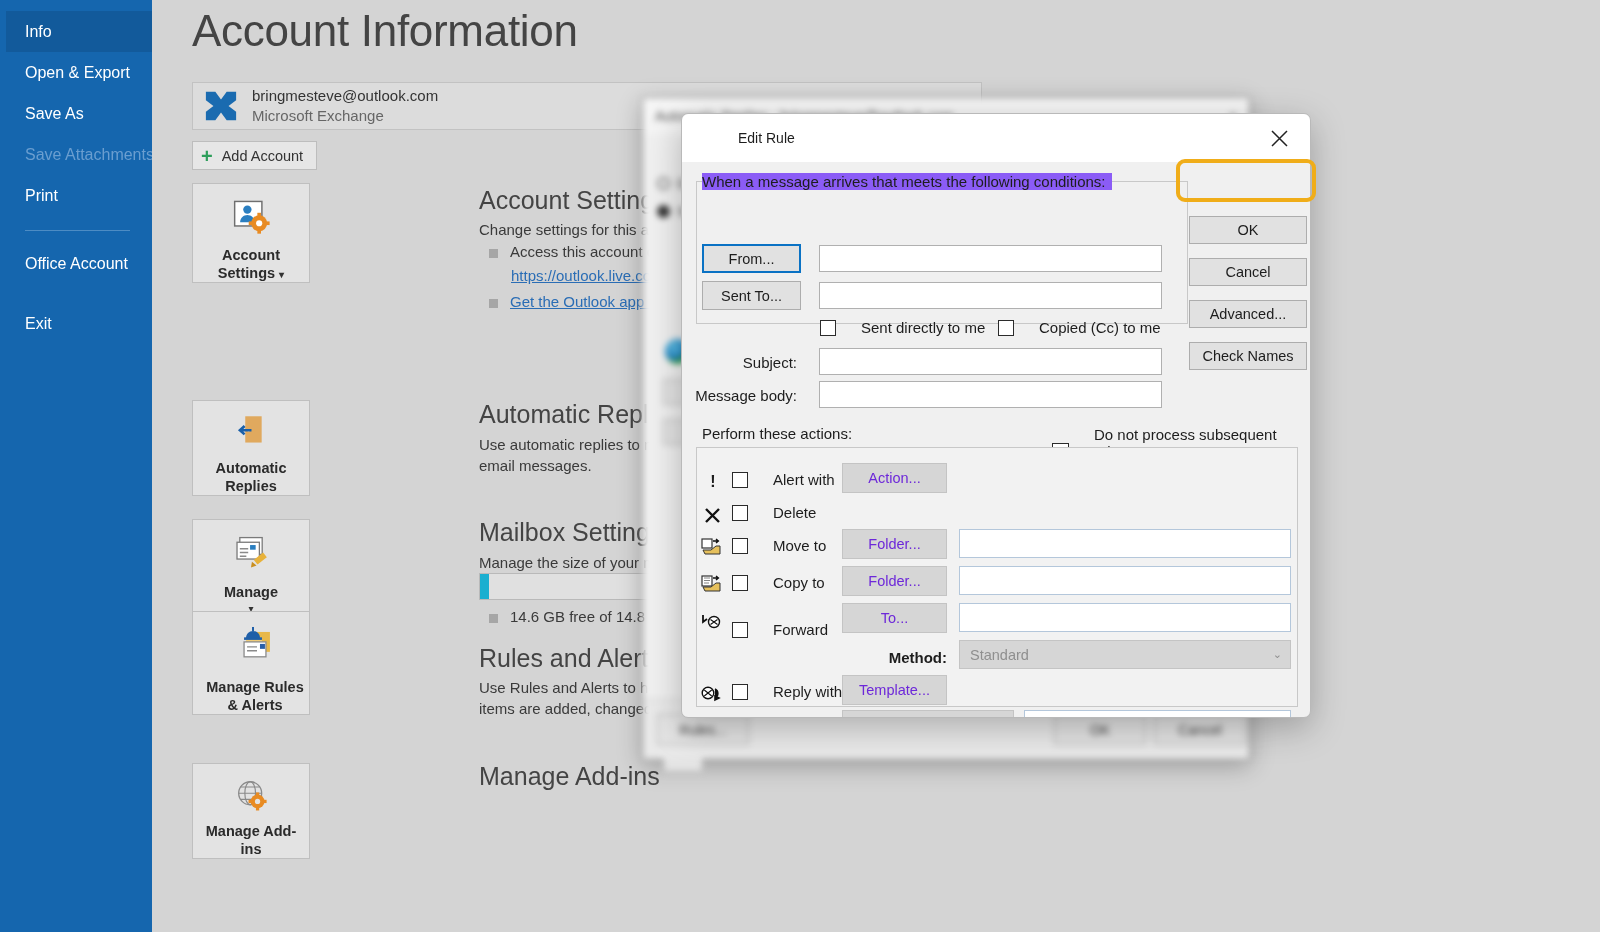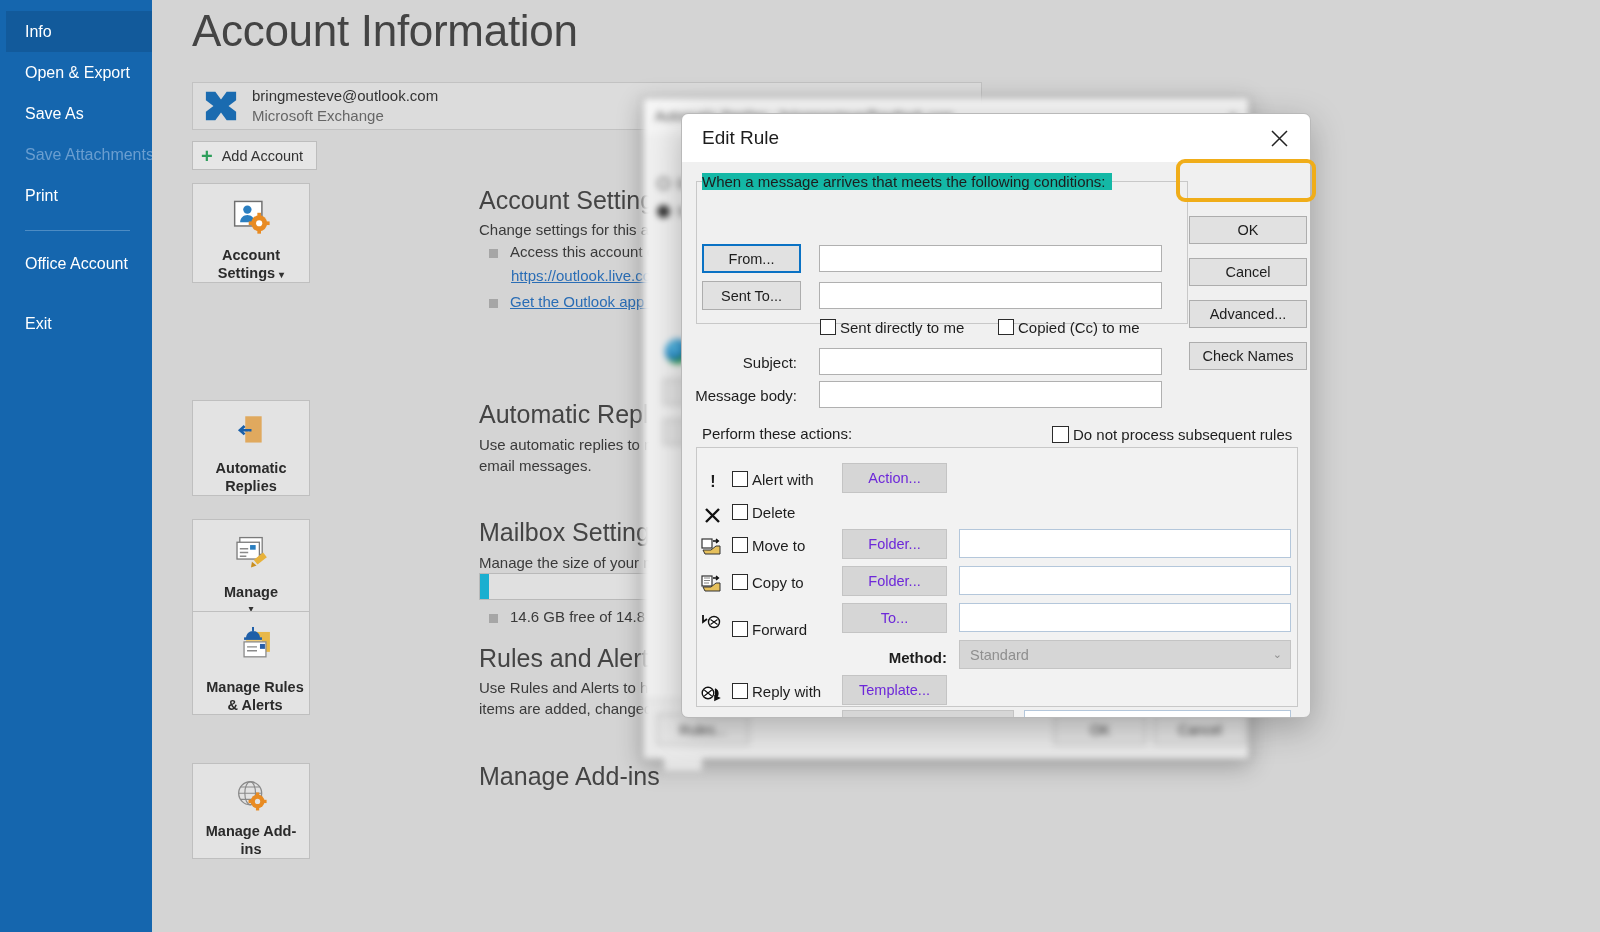--- a/index.html
+++ b/index.html
@@ -161,31 +161,31 @@
     border-radius: 7px;
     box-shadow: 0 10px 34px rgba(0,0,0,0.26);
     overflow: hidden;
   }
   .dlg-title {
     height: 48px; background: #ffffff;
     display: flex; align-items: center; justify-content: space-between;
     padding: 0 14px 0 20px;
     border-radius: 7px 7px 0 0;
   }
-  .dlg-title .t { font-size: 19px; color: #1d1d1d; }
+  .dlg-title .t { font-size: 14px; color: #1d1d1d; margin-left: 36px; }
   .dlg-close {
     width: 34px; height: 34px; display: flex;
     align-items: center; justify-content: center;
     cursor: pointer; color: #2b2b2b; font-size: 21px; line-height: 1;
   }
   .dlg-body { position: relative; height: 557px; padding: 0; }
 
   .cond-label {
     position: absolute; left: 20px; top: 11px;
-    font-size: 15px; color: #1d1d1d; background: #14b8a6;
+    font-size: 15px; color: #1d1d1d; background: #8b5cf6;
     padding-right: 6px; z-index: 2;
   }
   .cond-group {
     position: absolute; left: 14px; top: 19px;
     width: 492px; height: 143px;
     border: 1px solid #c8c8c8;
   }
   .btn {
     background: #e1e1e1; border: 1px solid #adadad;
     font-size: 14.5px; color: #1d1d1d;
@@ -197,21 +197,21 @@
   .tfield {
     background: #ffffff; border: 1px solid #b0b0b0;
     cursor: text;
   }
   .tfield.blue { border: 1px solid #b4c7db; }
   .lbl-right { position: absolute; font-size: 15px; color: #1d1d1d; text-align: right; }
   .cbox {
     width: 16px; height: 16px; background: #ffffff;
     border: 1px solid #2b2b2b; flex: none; cursor: pointer;
   }
-  .cbrow { position: absolute; display: flex; align-items: flex-start; gap: 4px; font-size: 15px; color: #1d1d1d; }
+  .cbrow { position: absolute; display: flex; align-items: flex-end; gap: 25px; font-size: 15px; color: #1d1d1d; }
 
   .act-label { position: absolute; left: 20px; top: 263px; font-size: 15px; color: #1d1d1d; }
   .act-group {
     position: absolute; left: 14px; top: 285px;
     width: 602px; height: 260px;
     border: 1px solid #c8c8c8; background: #f2f2f2;
   }
   .act-icon {
     position: absolute; width: 22px; height: 20px;
     display: flex; align-items: center; justify-content: center;

